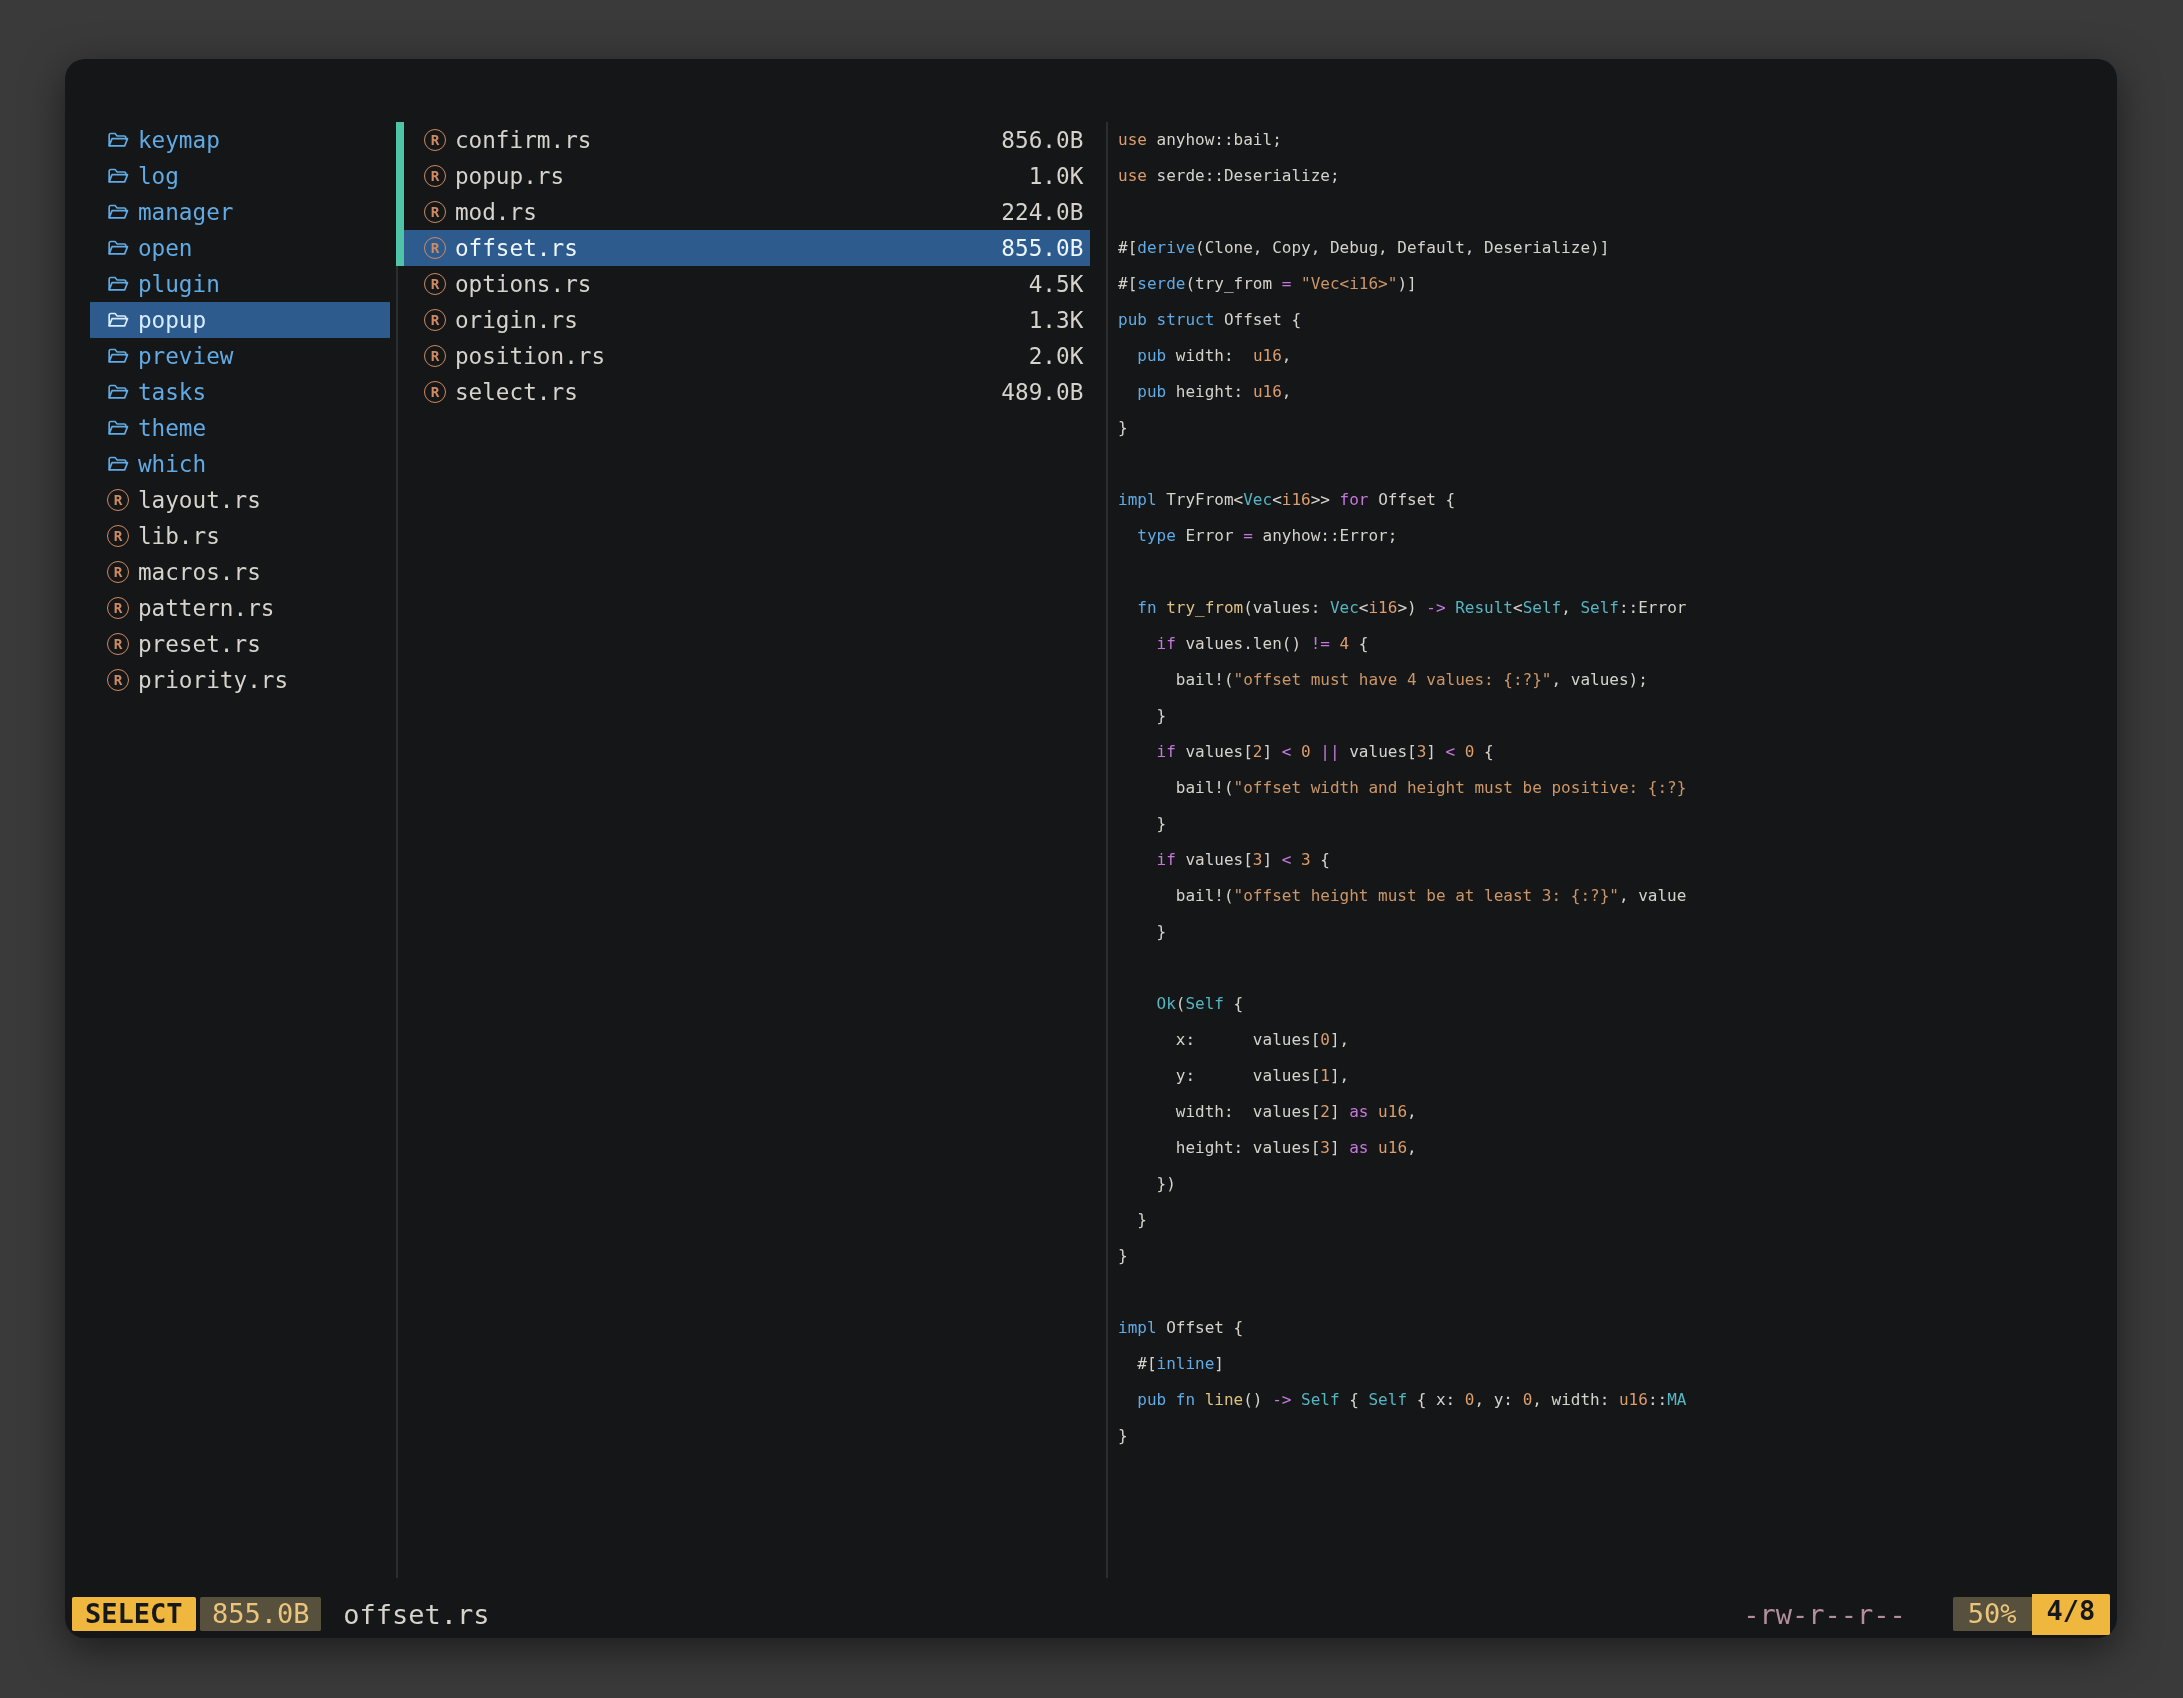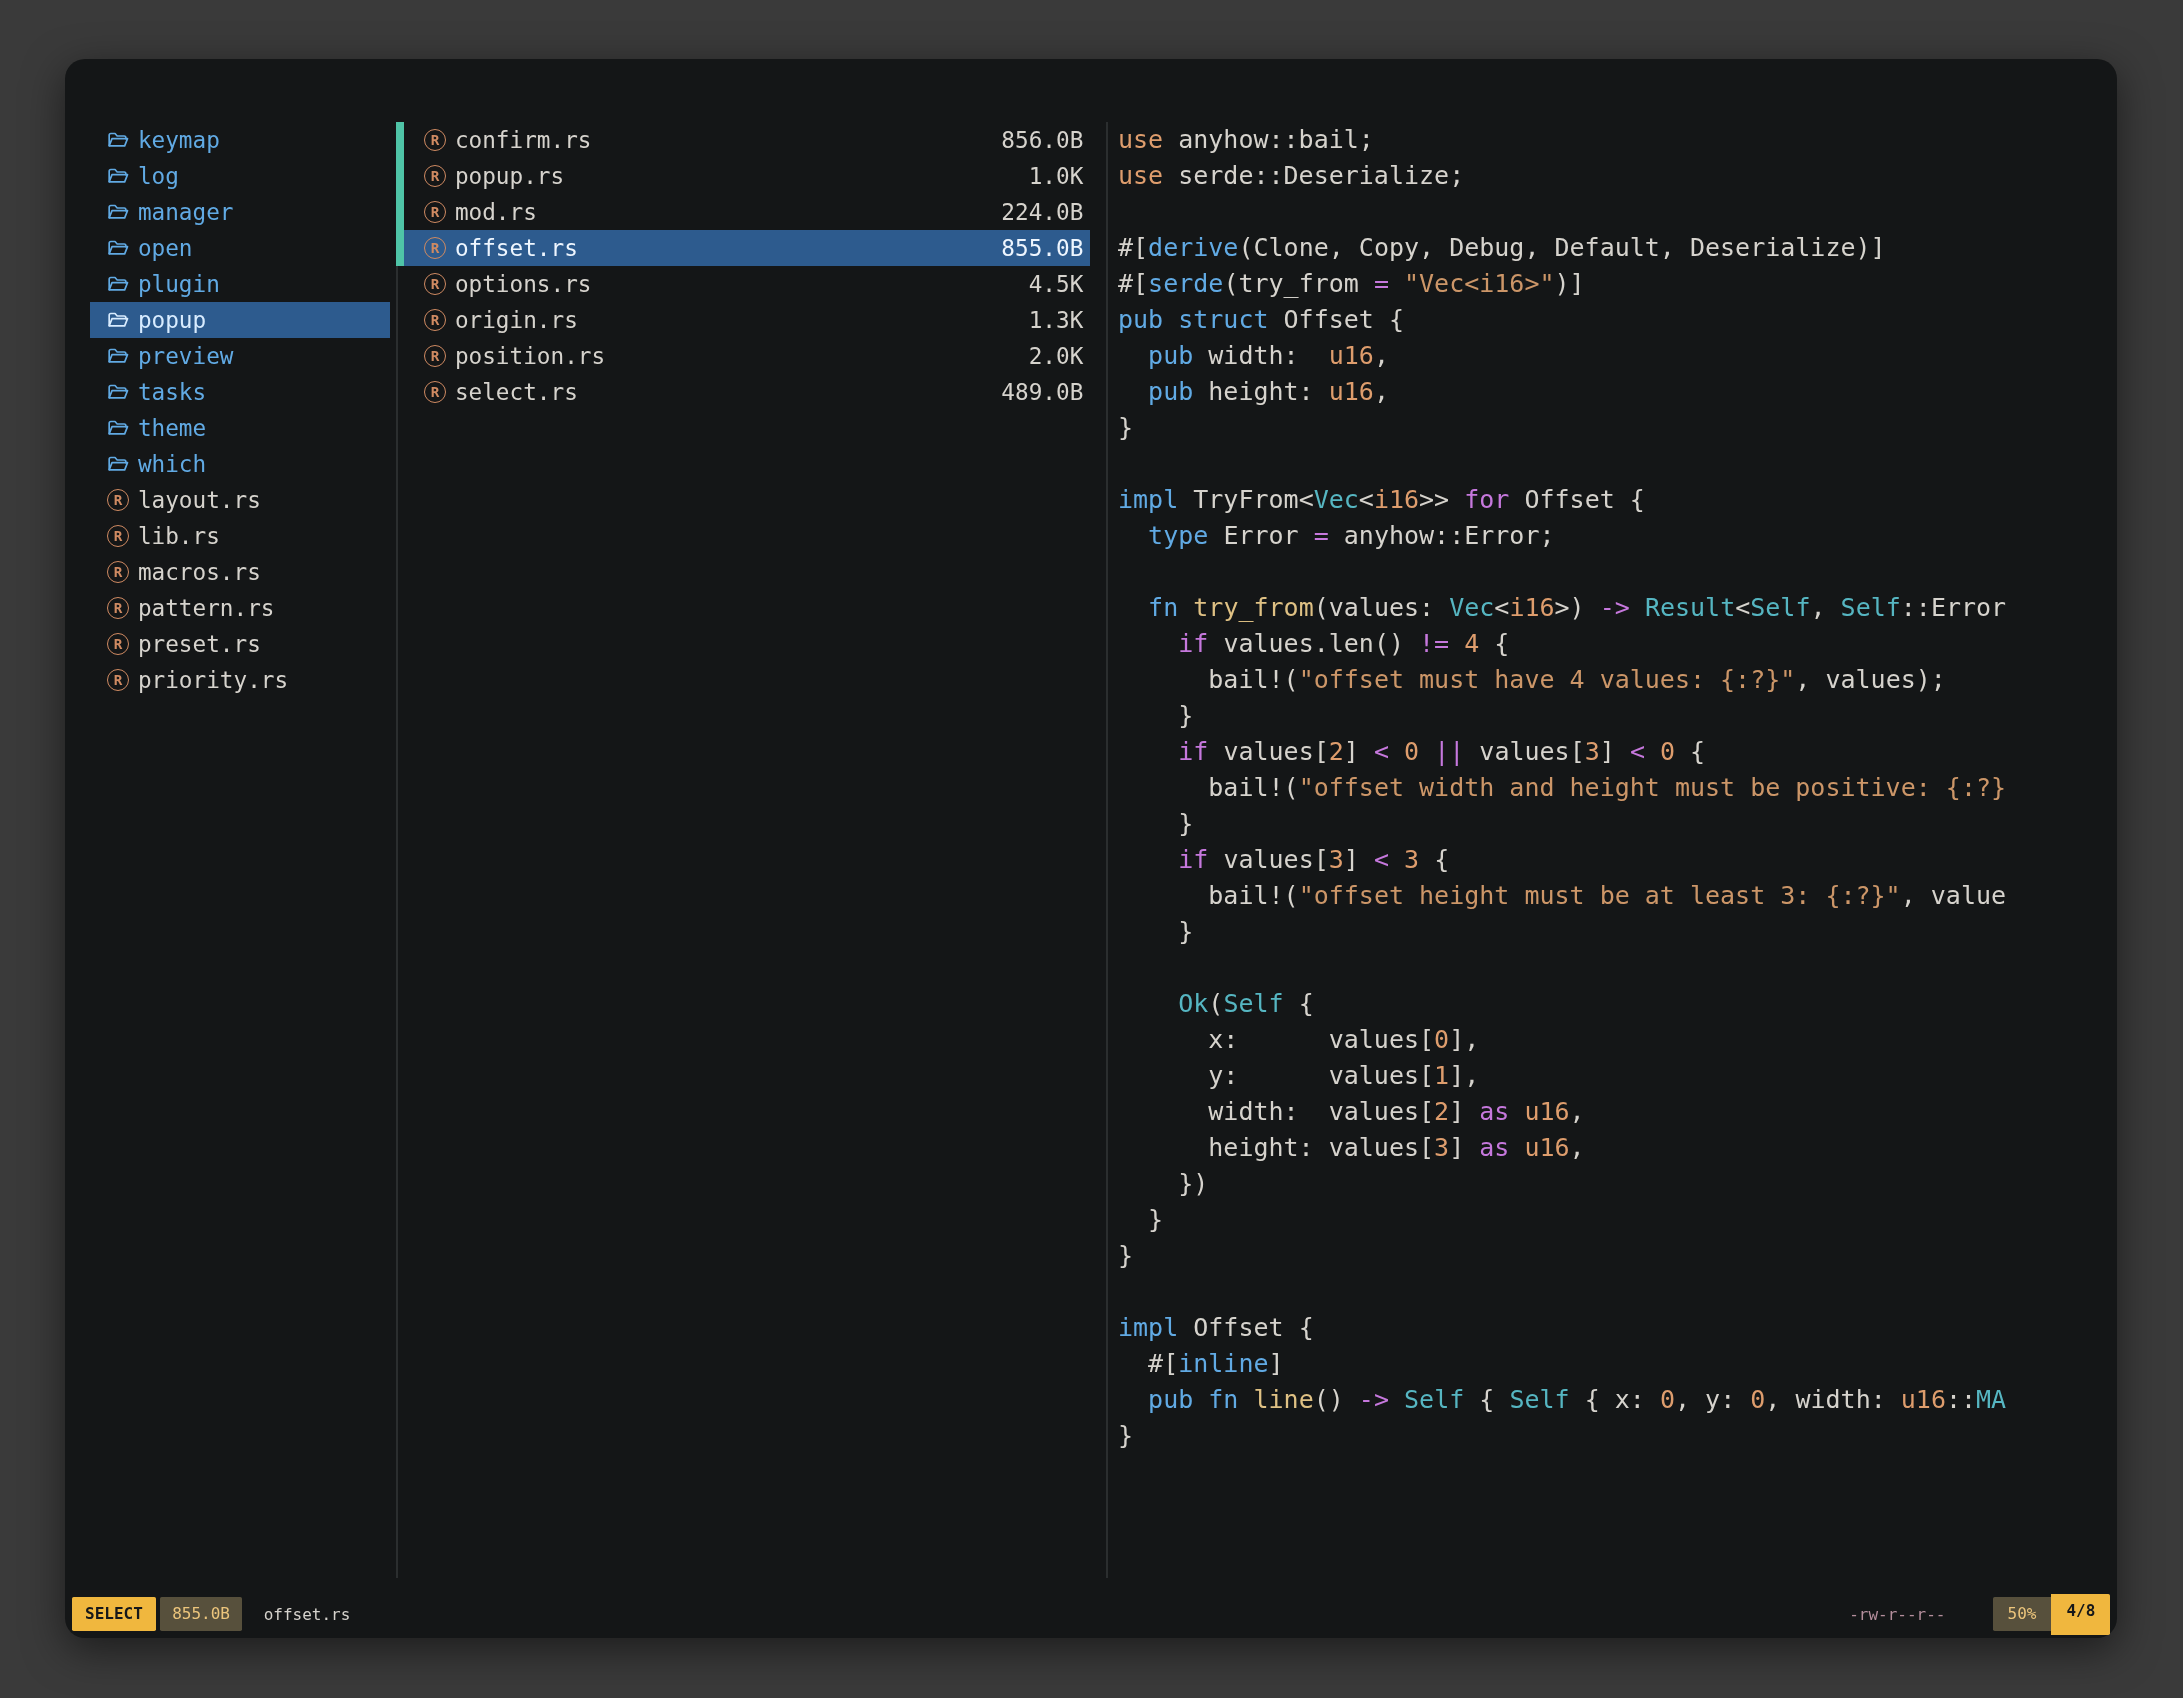--- a/index.html
+++ b/index.html
@@ -34,32 +34,32 @@
   }
   .side-row { padding-left:17px; }
   .side-row.folder { color: var(--blue, #61aae4); }
   .side-row.file   { color: var(--fg, #d6d3cd); }
   .side-row.selected { background: var(--selection-bg, #2d5b8e); color: var(--selection-fg, #d8ecff); }
 
   .file-row { padding:0 6.7px 0 20px; color: var(--fg, #d6d3cd); }
   .file-row.selected { background: var(--selection-bg, #2d5b8e); color:#eef6ff; }
   .file-row .fname { flex:1; }
 
-  .code-line { height:36px; line-height:36px; font-size:25px; white-space:pre; }
+  .code-line { height:36px; line-height:36px; font-size:16px; white-space:pre; }
   .tok-w { color: var(--tok-w, #d6d3cd); }
   .tok-b { color: var(--tok-b, #61aae4); }
   .tok-m { color: var(--tok-m, #c678dd); }
   .tok-o { color: var(--tok-o, #de9d6d); }
   .tok-s { color: var(--tok-s, #cc9668); }
   .tok-c { color: var(--tok-c, #56b6c2); }
   .tok-y { color: var(--tok-y, #dfc184); }
 
   .status-bar {
     position:absolute; left:6.7px; right:6.7px; bottom:6.7px; height:34px;
-    display:flex; align-items:center; font-size:16px; color: var(--fg, #d6d3cd);
+    display:flex; align-items:center; font-size:27px; color: var(--fg, #d6d3cd);
   }
   .mode-badge {
     background: var(--accent-yellow, #f0b73e); color:#16181a; font-weight:bold;
     padding:0 13.4px; height:34px; line-height:34px; border-radius:1.7px;
   }
   .chip { background: var(--chip-bg, #57503c); color: var(--chip-fg, #ecc57c); padding:0 11.7px; height:34px; line-height:34px; }
   .size-chip { margin-left:4.2px; border-radius:1.7px; }
   .file-name { margin-left:22px; }
   .perms { margin-left:auto; color: var(--perms-fg, #b48e9c); }
   .percent-chip { margin-left:47px; padding:0 15px; border-radius:1.7px 0 0 1.7px; }

